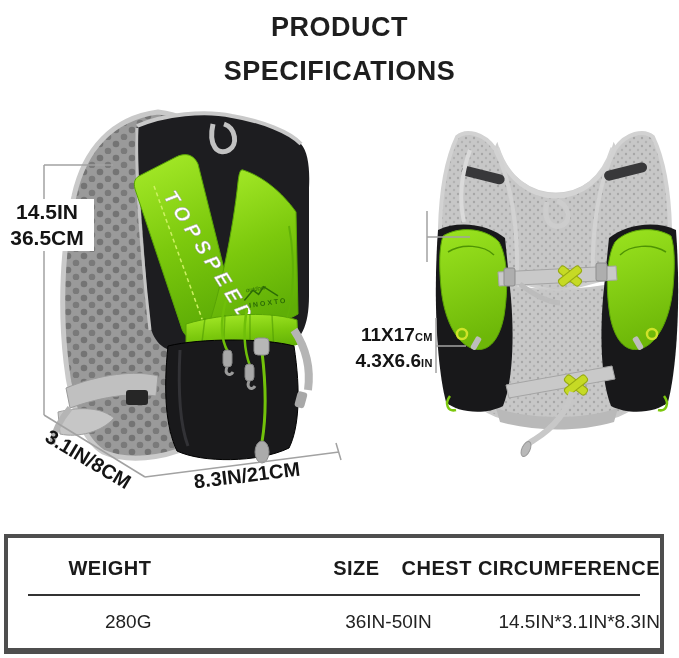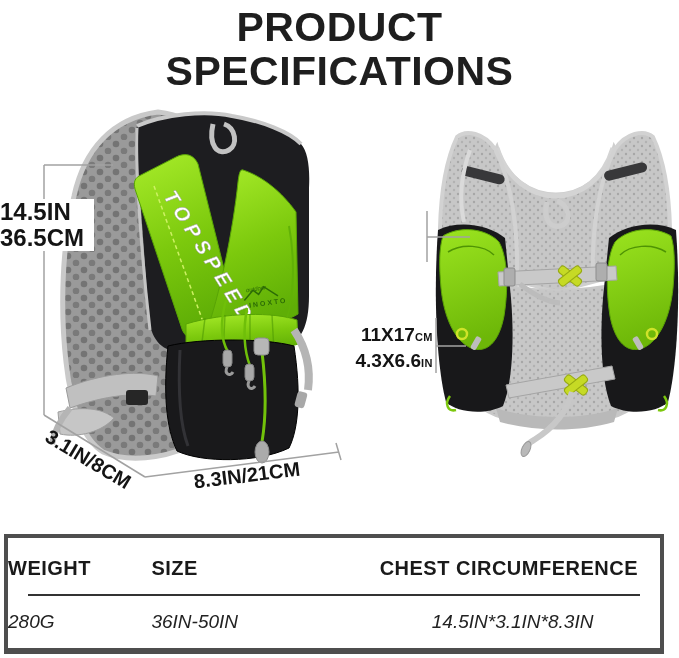--- a/index.html
+++ b/index.html
@@ -3,30 +3,30 @@
 <meta charset="utf-8">
 <style>
   html,body{margin:0;padding:0;background:#fff;}
   .canvas{
     position:relative;width:679px;height:658px;background:#ffffff;
     font-family:"Liberation Sans",sans-serif;overflow:hidden;color:#1c1c1c;
   }
   
   .title{
     position:absolute;top:5px;left:0;width:100%;
-    text-align:center;font-weight:700;font-size:41px;line-height:44px;
+    text-align:center;font-weight:700;font-size:27px;line-height:44px;
     letter-spacing:0.5px;color:#1e1e1e;
   }
   
   .art{position:absolute;left:0;top:0;width:679px;height:658px;}
   
   .ann{position:absolute;color:#141414;font-weight:700;}
   .ann-height{
-    left:0;top:199px;width:94px;
-    font-size:24px;line-height:26px;background:#fff;
+    left:0;top:199px;width:94px;text-align:center;
+    font-size:21px;line-height:26px;background:#fff;
   }
   .ann-right{
     font-size:19px;line-height:23px;text-align:right;width:100px;
   }
   .ann-front{left:325px;top:213px;}
   .ann-side{left:333px;top:323px;}
   .unit{font-size:11px;font-weight:700;letter-spacing:0.5px;}
   .ann-depth{
     left:23px;top:448px;width:130px;text-align:center;
     font-size:20px;font-weight:600;transform:rotate(31deg);
@@ -37,23 +37,23 @@
   }
   
   .spec-table{
     position:absolute;left:4px;top:534px;width:660px;height:120px;
     box-sizing:border-box;background:#fff;
     border:4px solid #4e4e4e;border-bottom-width:6px;
     display:flex;flex-direction:column;
   }
   .tr{display:flex;align-items:center;}
   .tr.head{height:52px;padding-top:4px;}
-  .tr.vals{flex:1;font-style:italic;}
+  .tr.vals{flex:1;}
   .divider{border-top:2px solid #333;margin:0 20px;}
-  .td{text-align:left;}
+  .td{text-align:right;}
   .c0{width:22%;} .c1{width:43%;} .c2{width:35%;}
   .th{font-size:20px;font-weight:700;letter-spacing:0.5px;color:#1a1a1a;}
   .tv{font-size:19px;font-weight:400;color:#222;}
 </style>
 </head>
 <body>
 
 <div class="canvas">
 
   <div class="title">

